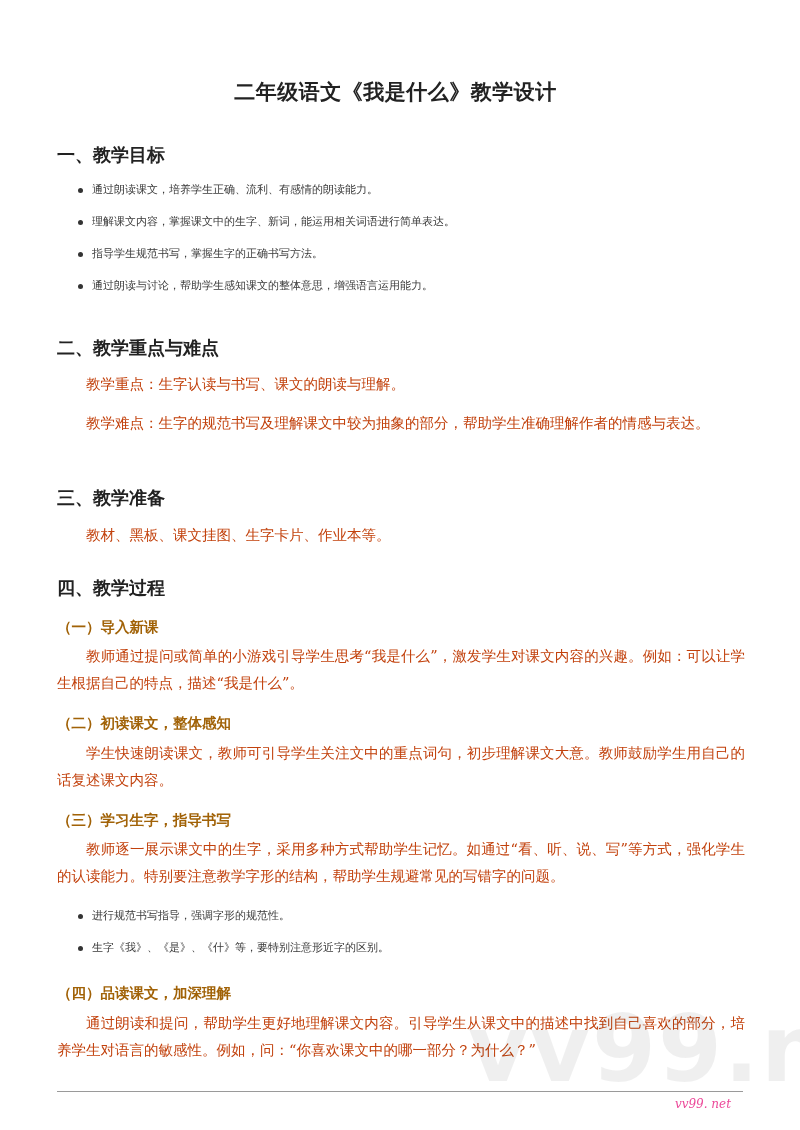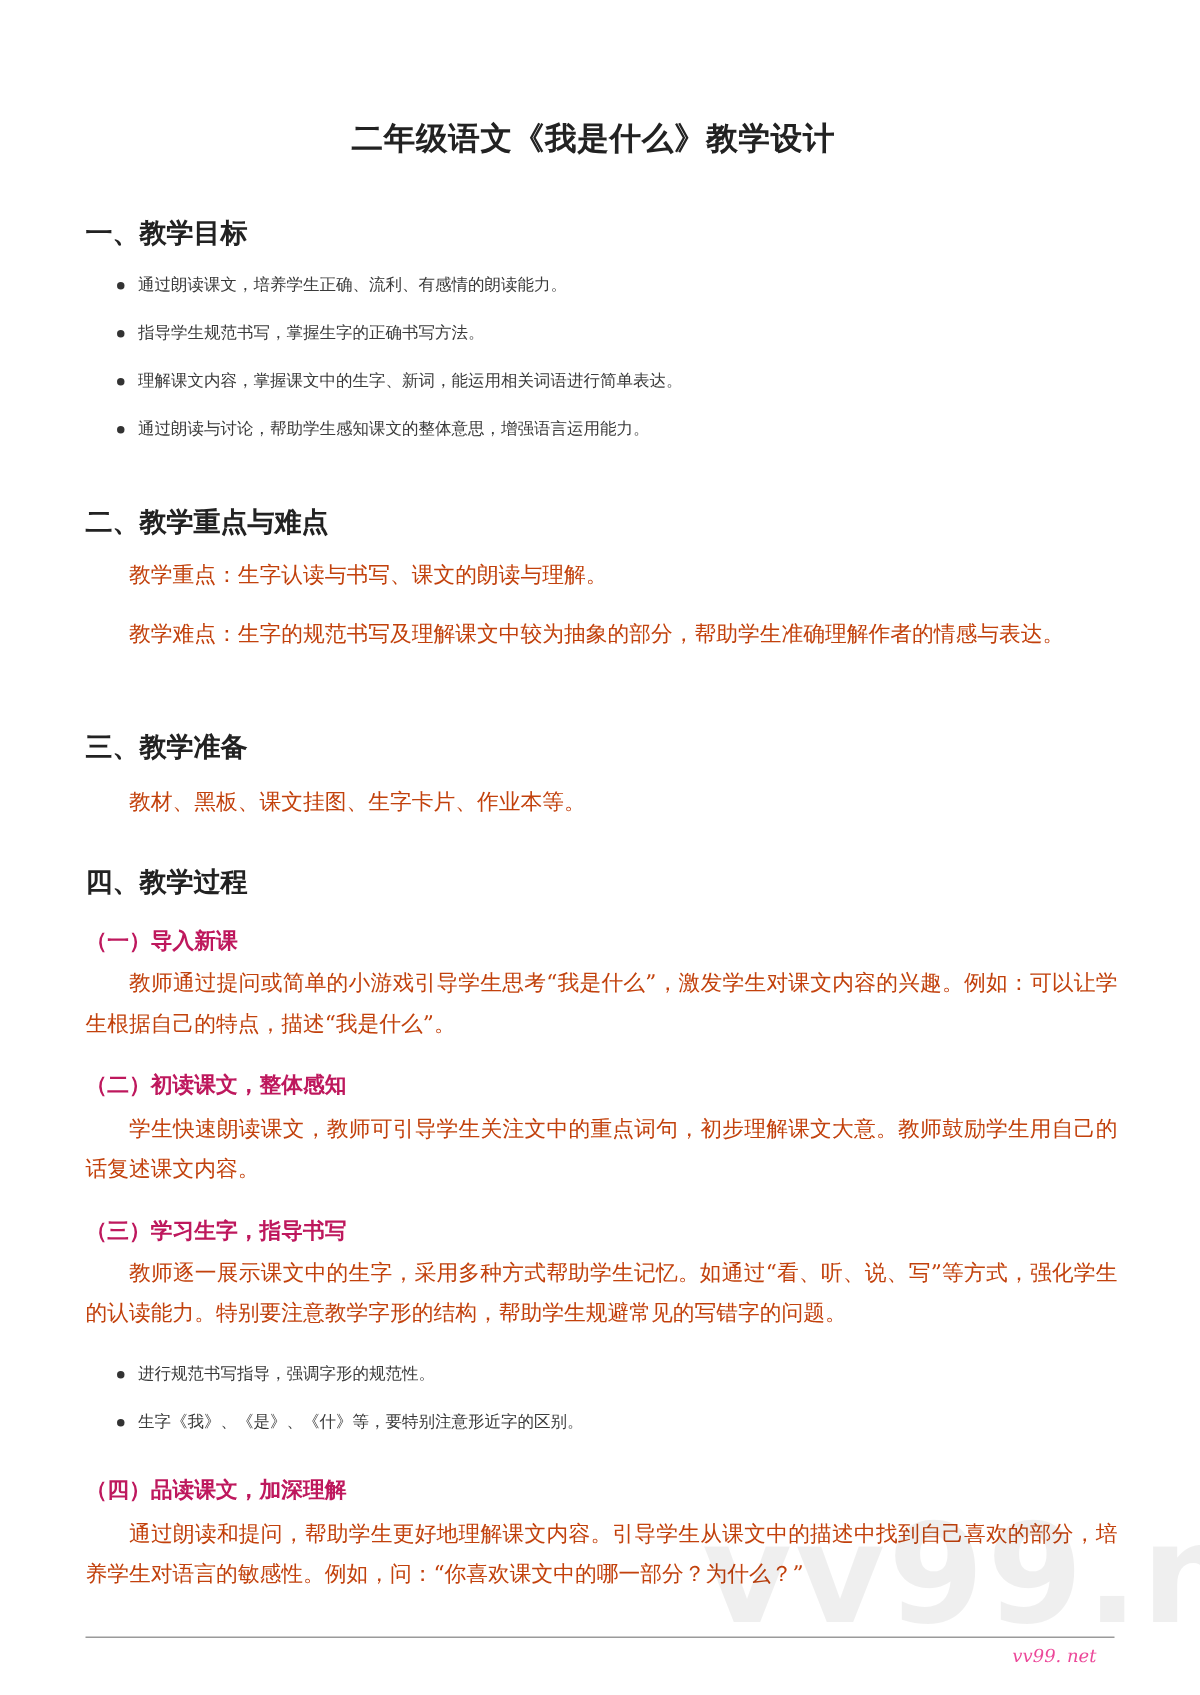--- a/index.html
+++ b/index.html
@@ -40,21 +40,21 @@
       font-size: 18px;
       font-weight: bold;
       color: #222222;
     }
     .h2 {
       position: absolute;
       left: 57px;
       font-family: "DejaVu Sans", "Liberation Sans", sans-serif;
       font-size: 14.5px;
       font-weight: bold;
-      color: #be185d;
+      color: #a16207;
     }
     .para {
       position: absolute;
       left: 57px;
       width: 688px;
       font-size: 14.5px;
       line-height: 27px;
       text-indent: 2em;
       color: #c2410c;
       text-align: justify;
@@ -117,22 +117,22 @@
 </head>
 <body>
 
 <div class="page">
 
   <div class="doc-title">二年级语文《我是什么》教学设计</div>
 
   <div class="h1" style="top:127px;text-align:center;">一、教学目标</div>
   <ul class="bullets" style="top:158px;">
     <li>通过朗读课文，培养学生正确、流利、有感情的朗读能力。</li>
+    <li>理解课文内容，掌握课文中的生字、新词，能运用相关词语进行简单表达。</li>
     <li>指导学生规范书写，掌握生字的正确书写方法。</li>
-    <li>理解课文内容，掌握课文中的生字、新词，能运用相关词语进行简单表达。</li>
     <li>通过朗读与讨论，帮助学生感知课文的整体意思，增强语言运用能力。</li>
   </ul>
 
   <div class="h1" style="top:320px;">二、教学重点与难点</div>
   <p class="para" style="top:355px;">教学重点：生字认读与书写、课文的朗读与理解。</p>
   <p class="para" style="top:394px;">教学难点：生字的规范书写及理解课文中较为抽象的部分，帮助学生准确理解作者的情感与表达。</p>
 
   <div class="h1" style="top:470px;text-align:center;">三、教学准备</div>
   <p class="para" style="top:506px;">教材、黑板、课文挂图、生字卡片、作业本等。</p>
 

